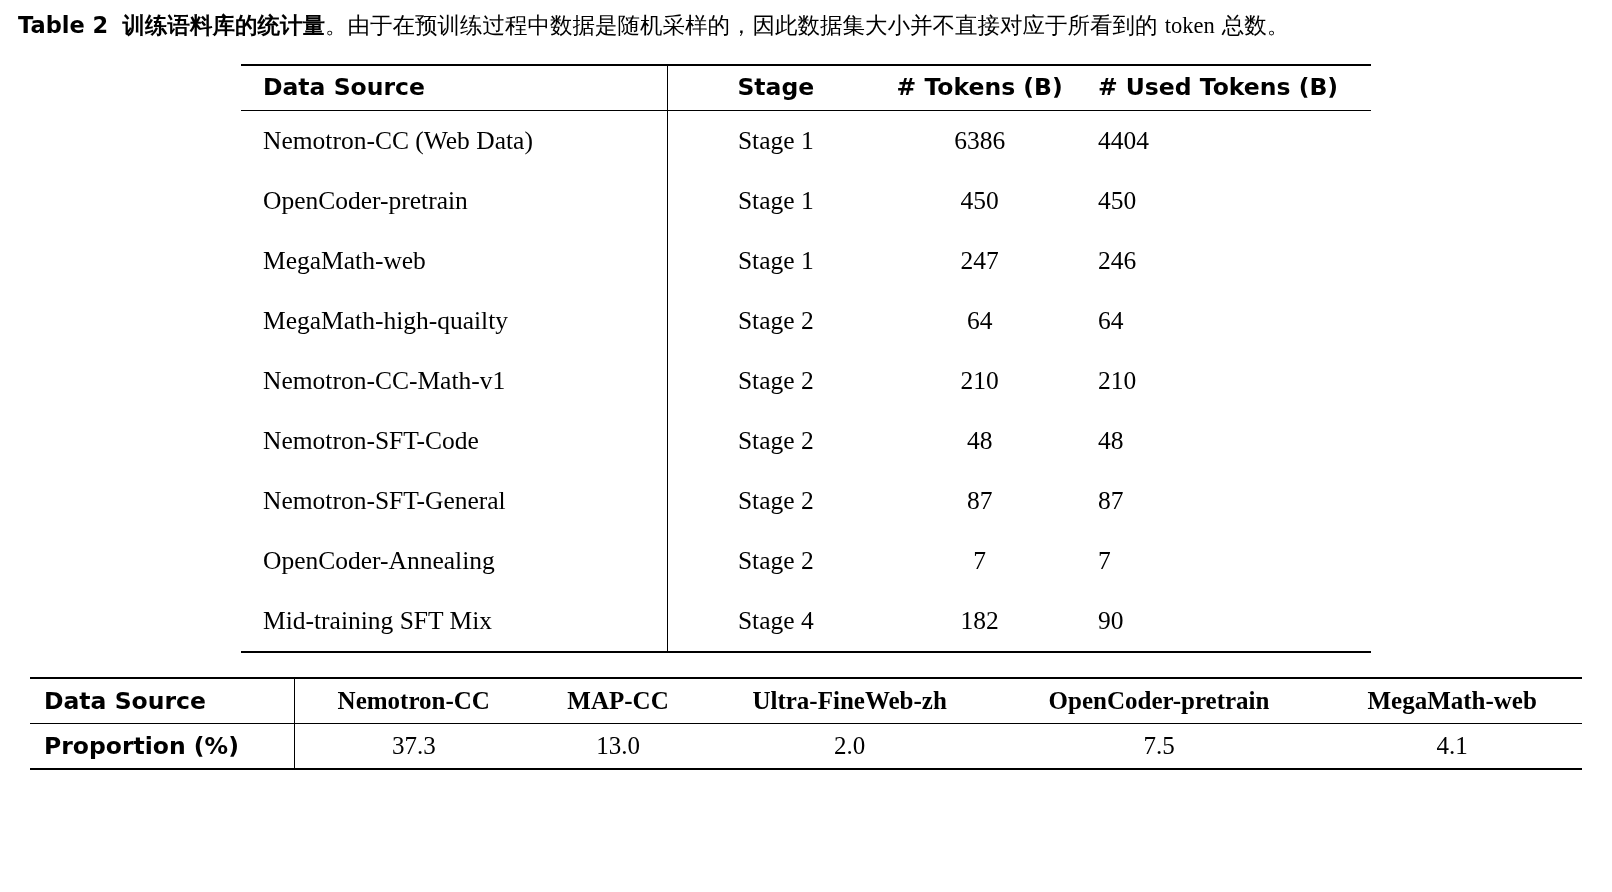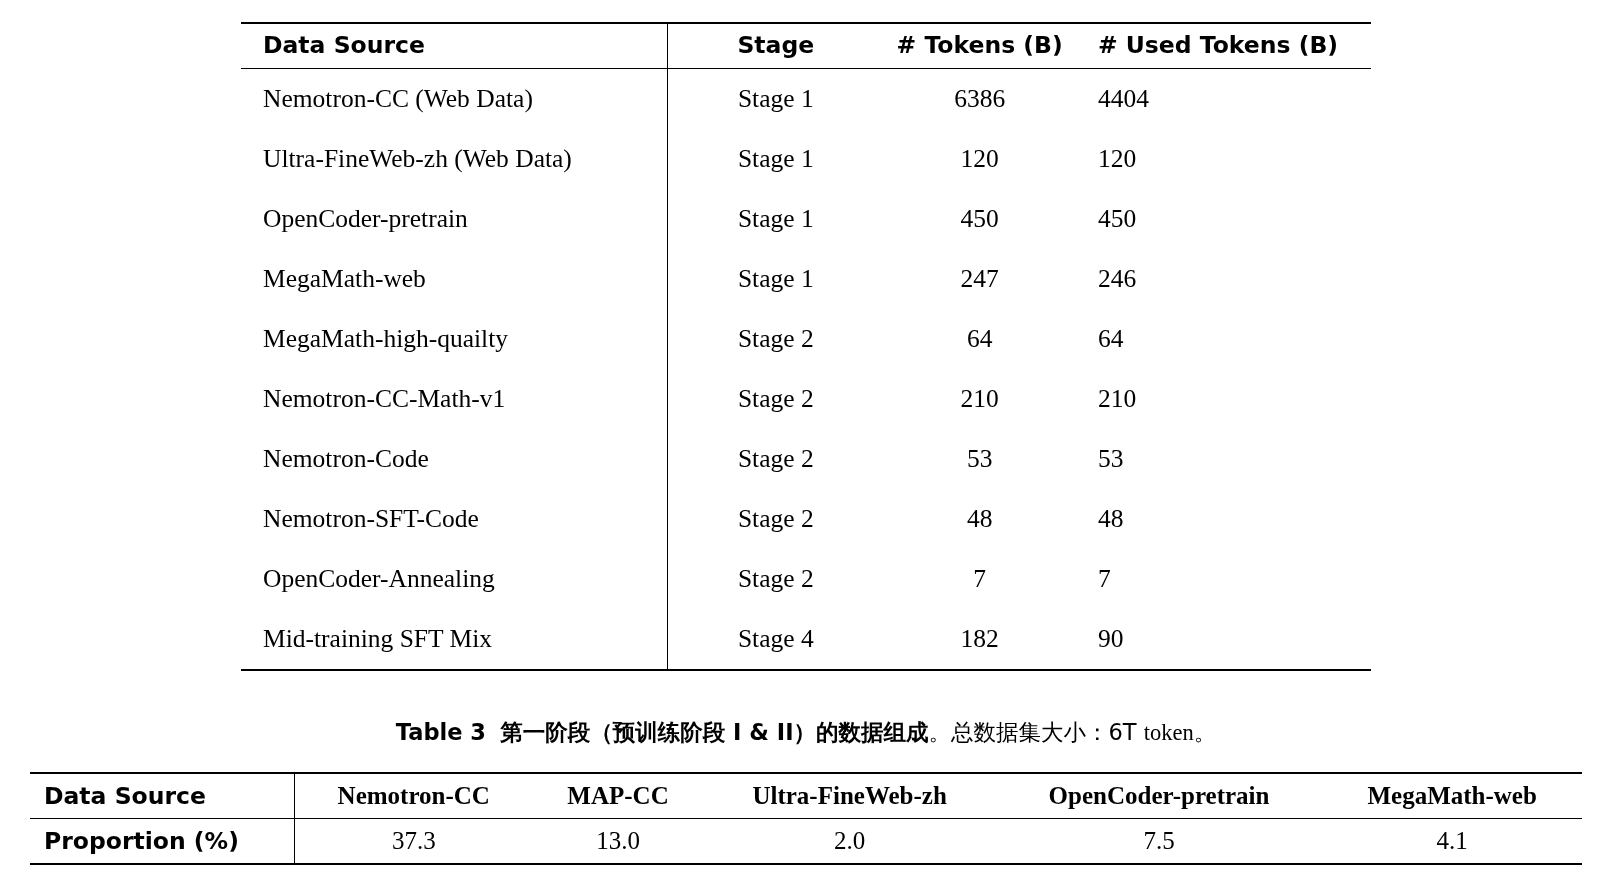--- a/index.html
+++ b/index.html
@@ -113,45 +113,42 @@
   table.t3 .sep { border-left: 1.3px solid #000; }
   .t3-top th { border-top: 2.2px solid #000; }
   .t3-mid th { border-bottom: 1.3px solid #000; }
   .t3-bot td { border-bottom: 2.2px solid #000; }
 </style>
 </head>
 <body>
 
 <div class="page">
 
+  <div class="caption2">
+    <span class="lbl">Table 2</span><span>&nbsp;&nbsp;</span><span class="cn-bold">训练语料库的统计量</span><span class="cn-reg">。由于在预训练过程中数据是随机采样的，因此数据集大小并不直接对应于所看到的 </span><span class="tok">token</span><span class="cn-reg"> 总数。</span>
+  </div>
 
   <div class="t2-wrap">
     <table class="t2">
       <thead>
         <tr class="rule-top rule-mid">
           <th class="col-src">Data Source</th>
           <th class="col-stage">Stage</th>
           <th class="col-tok"># Tokens (B)</th>
           <th class="col-used"># Used Tokens (B)</th>
         </tr>
       </thead>
       <tbody>
         <tr>
           <td class="col-src">Nemotron-CC (Web Data)</td>
           <td class="col-stage">Stage 1</td>
           <td class="col-tok">6386</td>
           <td class="col-used">4404</td>
         </tr>
         <tr>
-          <td class="col-src">Ultra-FineWeb-zh (Web Data)</td>
-          <td class="col-stage">Stage 1</td>
-          <td class="col-tok">120</td>
-          <td class="col-used">120</td>
-        </tr>
-        <tr>
           <td class="col-src">OpenCoder-pretrain</td>
           <td class="col-stage">Stage 1</td>
           <td class="col-tok">450</td>
           <td class="col-used">450</td>
         </tr>
         <tr>
           <td class="col-src">MegaMath-web</td>
           <td class="col-stage">Stage 1</td>
           <td class="col-tok">247</td>
           <td class="col-used">246</td>
@@ -162,50 +159,47 @@
           <td class="col-tok">64</td>
           <td class="col-used">64</td>
         </tr>
         <tr>
           <td class="col-src">Nemotron-CC-Math-v1</td>
           <td class="col-stage">Stage 2</td>
           <td class="col-tok">210</td>
           <td class="col-used">210</td>
         </tr>
         <tr>
-          <td class="col-src">Nemotron-Code</td>
-          <td class="col-stage">Stage 2</td>
-          <td class="col-tok">53</td>
-          <td class="col-used">53</td>
-        </tr>
-        <tr>
           <td class="col-src">Nemotron-SFT-Code</td>
           <td class="col-stage">Stage 2</td>
           <td class="col-tok">48</td>
           <td class="col-used">48</td>
+        </tr>
+        <tr>
+          <td class="col-src">Nemotron-SFT-General</td>
+          <td class="col-stage">Stage 2</td>
+          <td class="col-tok">87</td>
+          <td class="col-used">87</td>
         </tr>
         <tr>
           <td class="col-src">OpenCoder-Annealing</td>
           <td class="col-stage">Stage 2</td>
           <td class="col-tok">7</td>
           <td class="col-used">7</td>
         </tr>
         <tr class="rule-bot">
           <td class="col-src">Mid-training SFT Mix</td>
           <td class="col-stage">Stage 4</td>
           <td class="col-tok">182</td>
           <td class="col-used">90</td>
         </tr>
       </tbody>
     </table>
   </div>
 
-  <div class="caption3">
-    <span class="lbl">Table 3</span><span>&nbsp;&nbsp;</span><span class="cn-bold">第一阶段（预训练阶段 I &amp; II）的数据组成</span><span class="cn-reg">。总数据集大小：6T </span><span class="tok">token</span><span class="cn-reg">。</span>
-  </div>
 
   <div class="t3-wrap">
     <table class="t3">
       <thead>
         <tr class="t3-top t3-mid">
           <th class="hdr-label">Data Source</th>
           <th class="sep">Nemotron-CC</th>
           <th>MAP-CC</th>
           <th>Ultra-FineWeb-zh</th>
           <th>OpenCoder-pretrain</th>

